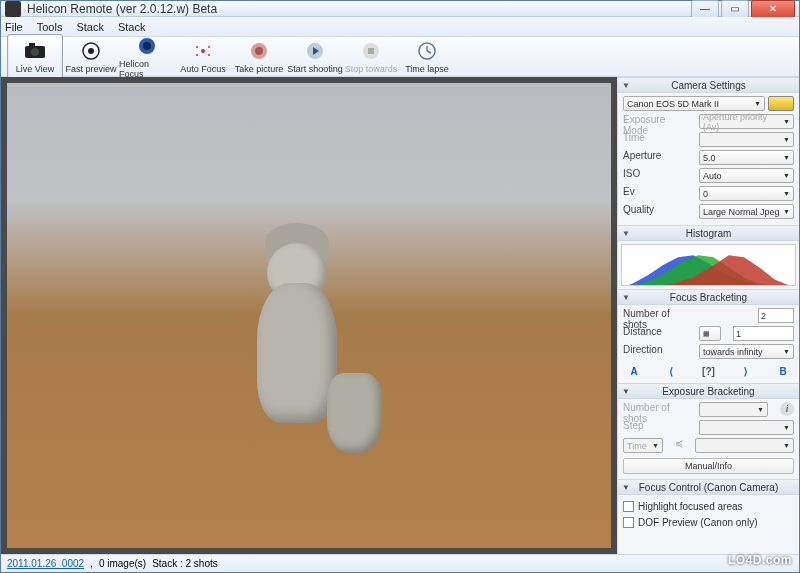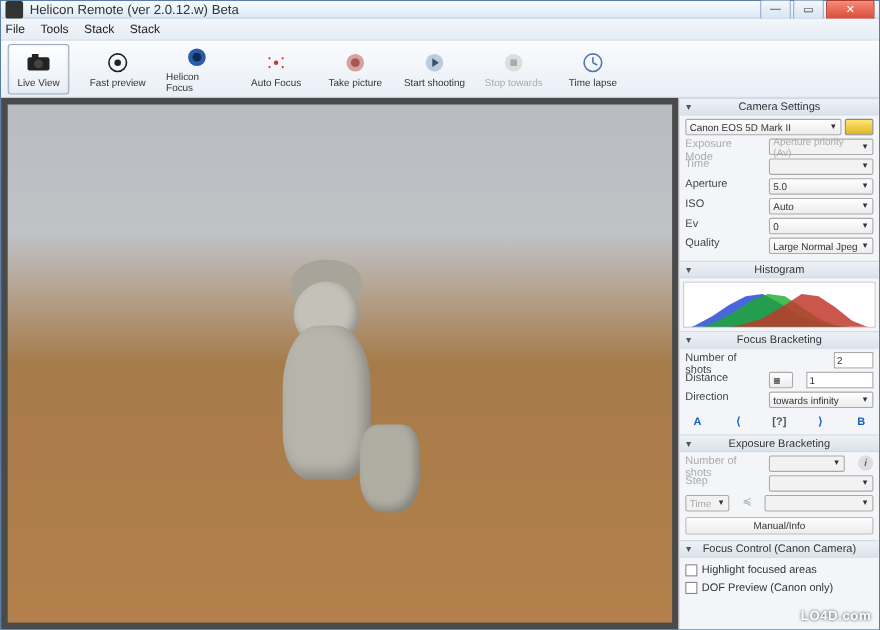--- a/index.html
+++ b/index.html
@@ -10,21 +10,21 @@
 .titlebar { height: 16px; background: linear-gradient(#f7fbff,#dde9f7); display: flex; align-items: center; padding: 0 4px; border-bottom: 1px solid #b9c9dc; }
 .titlebar .icon { width: 16px; height: 16px; background: #333; border-radius: 2px; margin-right: 6px; }
 .titlebar .title { font-size: 12px; color: #333; flex: 1; }
 .titlebar .winbtns { display: flex; gap: 2px; }
 .titlebar .winbtn { width: 28px; height: 18px; border: 1px solid #9aaec6; background: linear-gradient(#f2f7fd,#d6e4f2); border-radius: 2px; display: flex; align-items: center; justify-content: center; font-size: 10px; color: #333; cursor: pointer; }
 .titlebar .winbtn.close { background: linear-gradient(#f48a7a,#d94b36); color: #fff; border-color: #a83a2a; width: 44px; }
 
 .menubar { height: 20px; background: linear-gradient(#f2f6fb,#e6edf5); display: flex; align-items: center; padding: 0 4px; font-size: 11px; color: #222; gap: 14px; border-bottom: 1px solid #cfd9e5; }
 .menubar span { cursor: pointer; }
 
-.toolbar { height: 52px; background: linear-gradient(#fafcfe,#e9eff6); border-bottom: 1px solid #cfd9e5; display: flex; align-items: center; padding: 2px 6px; gap: 16px; }
+.toolbar { height: 40px; background: linear-gradient(#fafcfe,#e9eff6); border-bottom: 1px solid #cfd9e5; display: flex; align-items: center; padding: 2px 6px; gap: 0; }
 .toolbtn { width: 56px; height: 46px; display: flex; flex-direction: column; align-items: center; justify-content: center; font-size: 9px; color: #333; border-radius: 3px; cursor: pointer; }
 .toolbtn.active { border: 1px solid #9ab; background: linear-gradient(#fff,#e8eef6); box-shadow: inset 0 0 3px rgba(0,0,0,.1); }
 .toolbtn .ticon { width: 22px; height: 22px; margin-bottom: 2px; display: flex; align-items: center; justify-content: center; }
 .toolbtn.disabled { color: #aaa; }
 
 .body { flex: 1; display: flex; min-height: 0; }
 
 .preview { flex: 1; background: #4a4a4a; display: flex; flex-direction: column; }
 .preview-img { flex: 1; margin: 6px; background: linear-gradient(180deg,#b8bbbf 0%,#c0c2c6 25%, #a67b4a 50%, #b4804b 100%); position: relative; overflow: hidden; }
 .figurine { position:absolute; left:38%; top:30%; width:150px; height:240px; }
@@ -326,15 +326,21 @@
         <div class="chk-row">
             <div class="chk"></div>
             <span>DOF Preview (Canon only)</span>
           </div>
 
       </div>
 
     </div>
   </div>
 
+  <div class="statusbar">
+    <span class="link">2011.01.26_0002</span>
+      <span>,</span>
+    <span>0 image(s)</span>
+    <span>Stack : 2 shots</span>
+  </div>
 
   <div class="watermark">LO4D.com</div>
 </div>
 
 </body></html>

